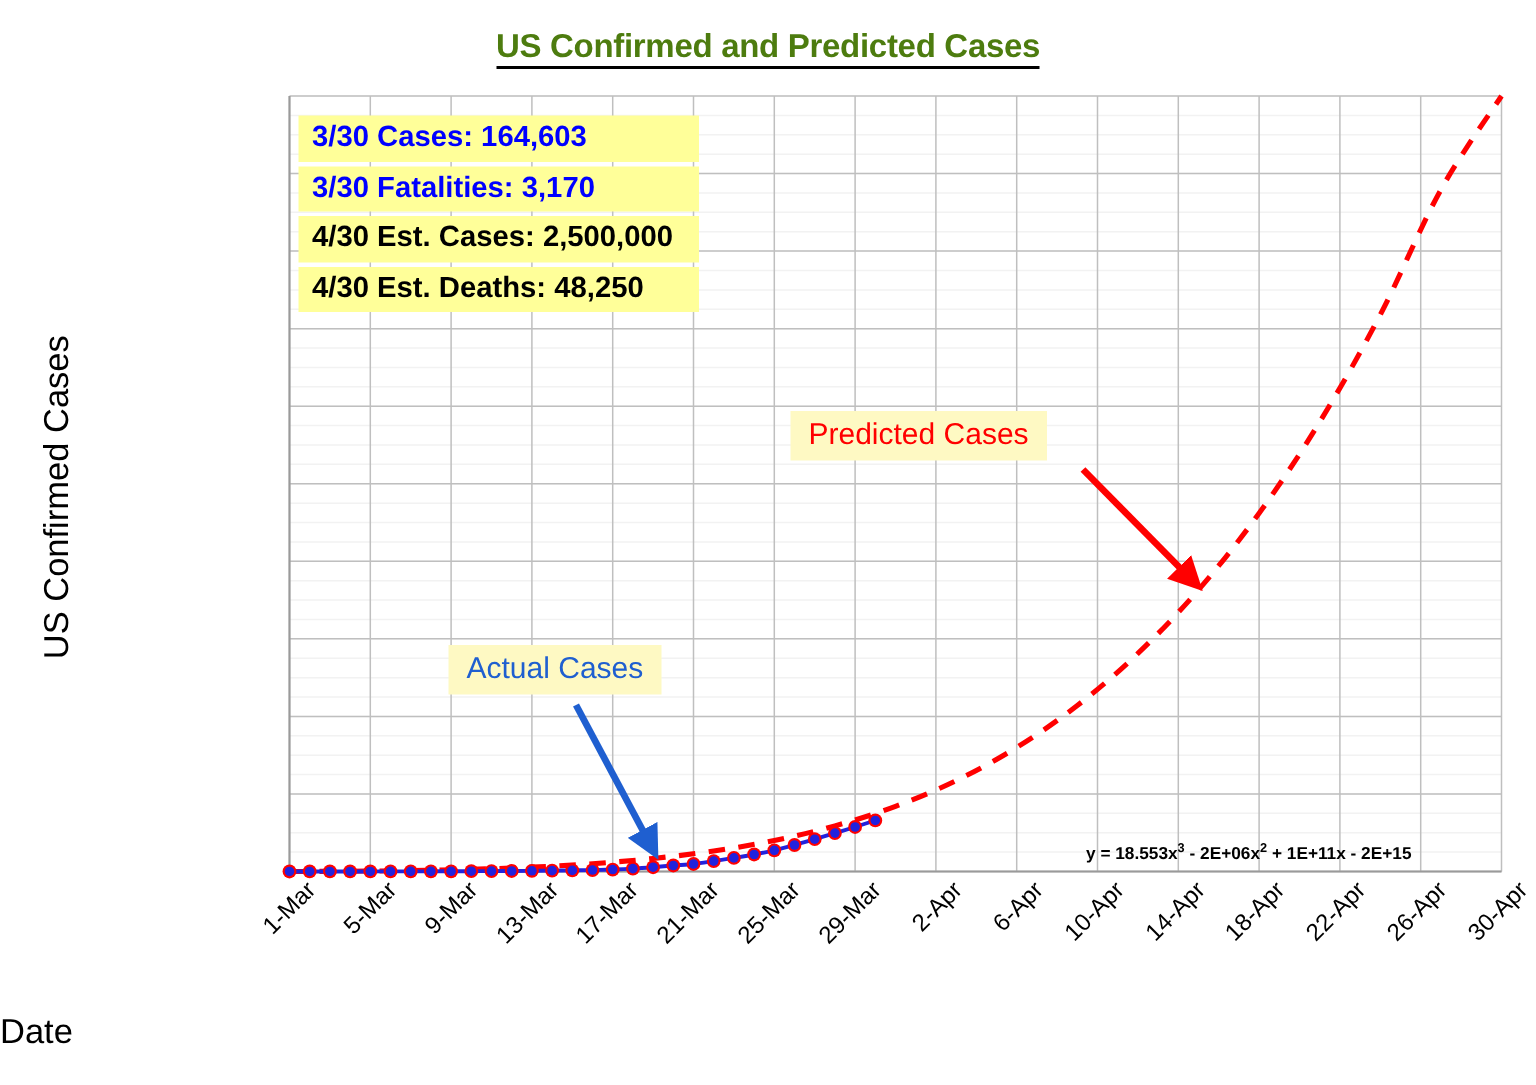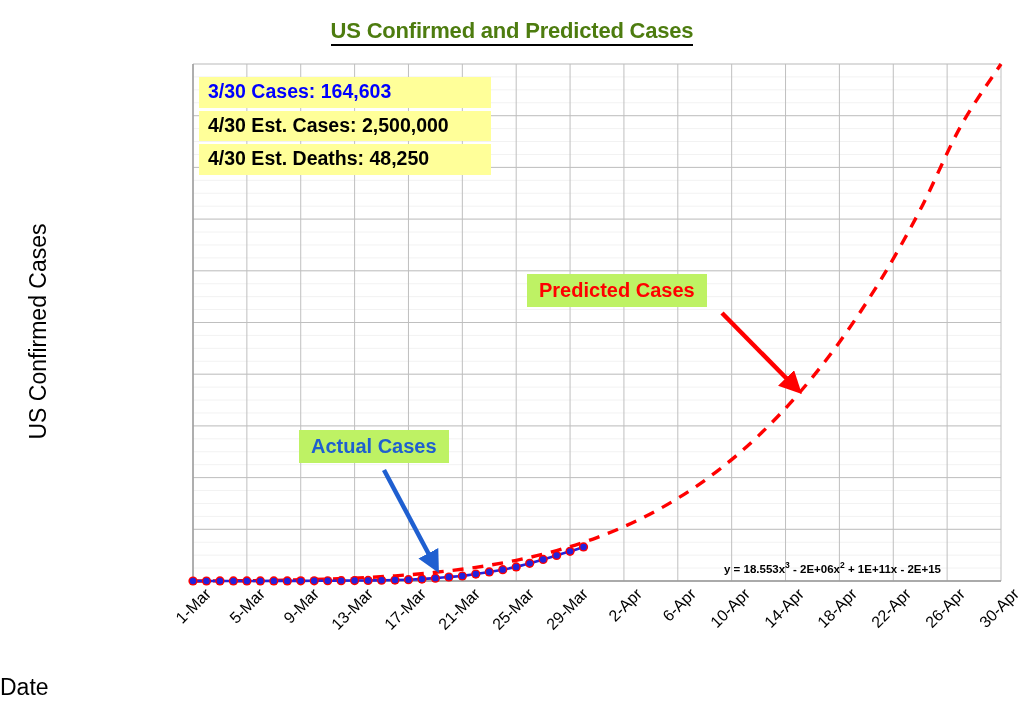--- a/index.html
+++ b/index.html
@@ -98,40 +98,40 @@
     font-size: 16px;
     color: #000;
     white-space: nowrap;
   }
 
   
   #info-box {
     position: absolute;
     left: 199px;
     top: 77px;
-    width: 292px;
+    width: 267px;
   }
   .info-row {
     background: #ffff99;
     font-size: 19.5px;
     font-weight: bold;
     padding: 5px 9px 6px 9px;
     margin-bottom: 3px;
     line-height: 1.0;
     white-space: nowrap;
   }
   .info-row.blue { color: #0000ff; }
   .info-row.black { color: #000000; }
 
   
   .callout {
     position: absolute;
-    background: #bef264;
+    background: #fef9c3;
     font-size: 20px;
-    font-weight: bold;
+    font-weight: normal;
     padding: 6px 12px 7px 12px;
     white-space: nowrap;
     line-height: 1.0;
   }
   #callout-actual {
     left: 299px;
     top: 430px;
     color: #1f5fd0;
     text-align: center;
   }
@@ -330,20 +330,21 @@
     <div class="x-tick" style="left: 547.667px;">10-Apr</div>
     <div class="x-tick" style="left: 601.533px;">14-Apr</div>
     <div class="x-tick" style="left: 655.4px;">18-Apr</div>
     <div class="x-tick" style="left: 709.267px;">22-Apr</div>
     <div class="x-tick" style="left: 763.133px;">26-Apr</div>
     <div class="x-tick" style="left: 817px;">30-Apr</div>
   </div>
 
 <div id="info-box">
     <div class="info-row blue">3/30 Cases: 164,603</div>
+    <div class="info-row blue">3/30 Fatalities: 3,170</div>
     <div class="info-row black">4/30 Est. Cases: 2,500,000</div>
     <div class="info-row black">4/30 Est. Deaths: 48,250</div>
   </div>
 
 <div class="callout" id="callout-actual">
   <span>Actual Cases</span>
 </div>
 <div class="callout" id="callout-predicted">
   <span>Predicted Cases</span>
 </div>

